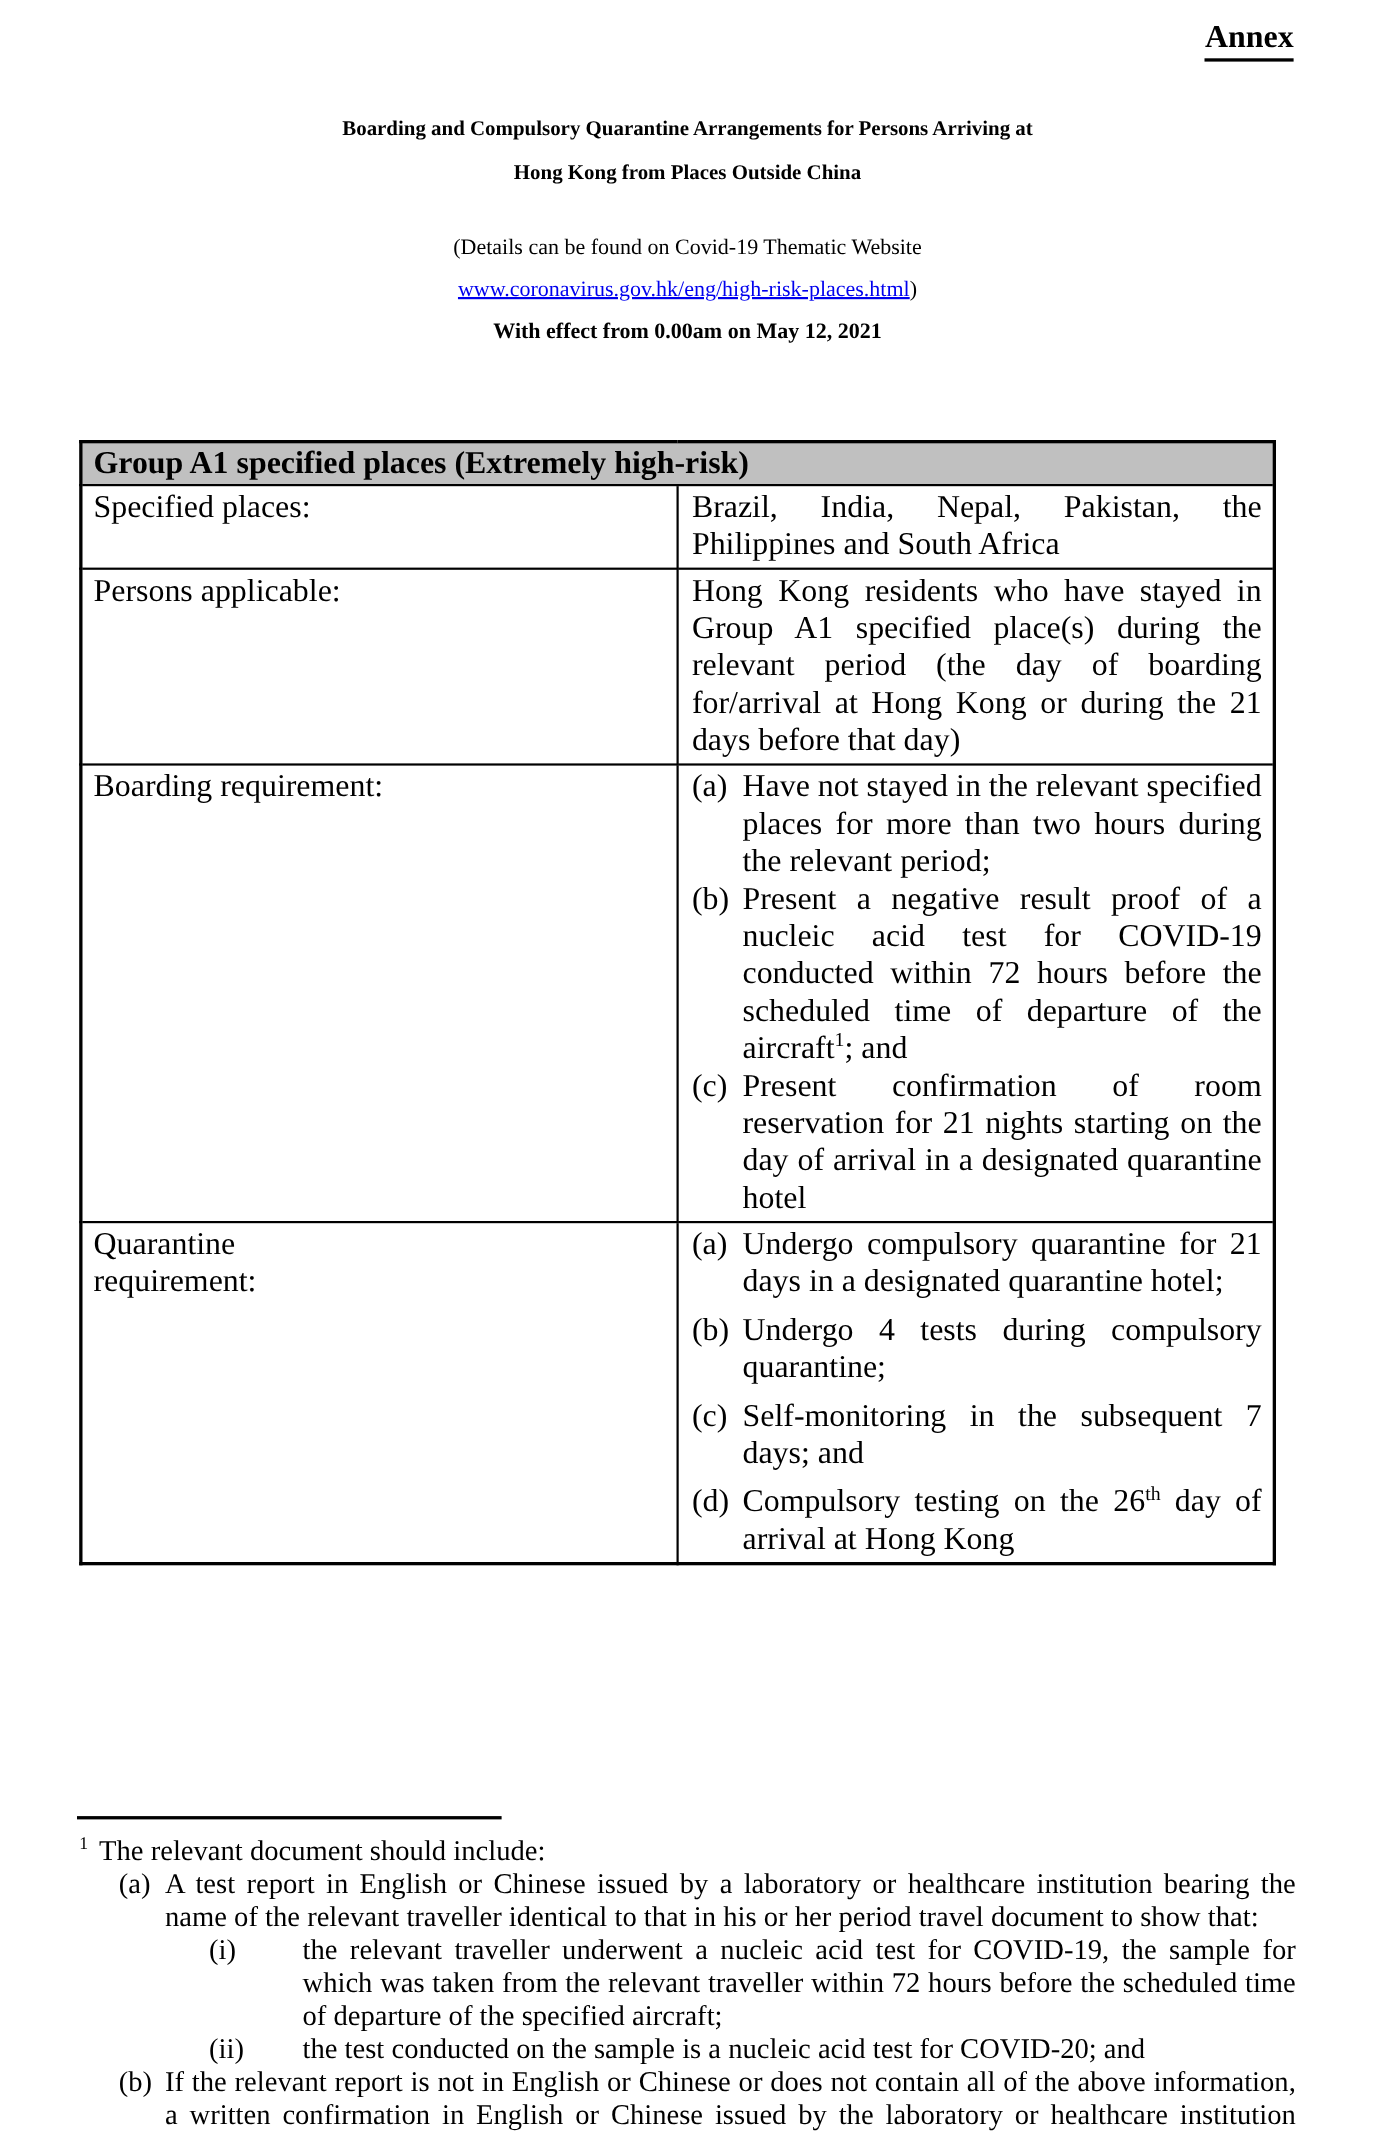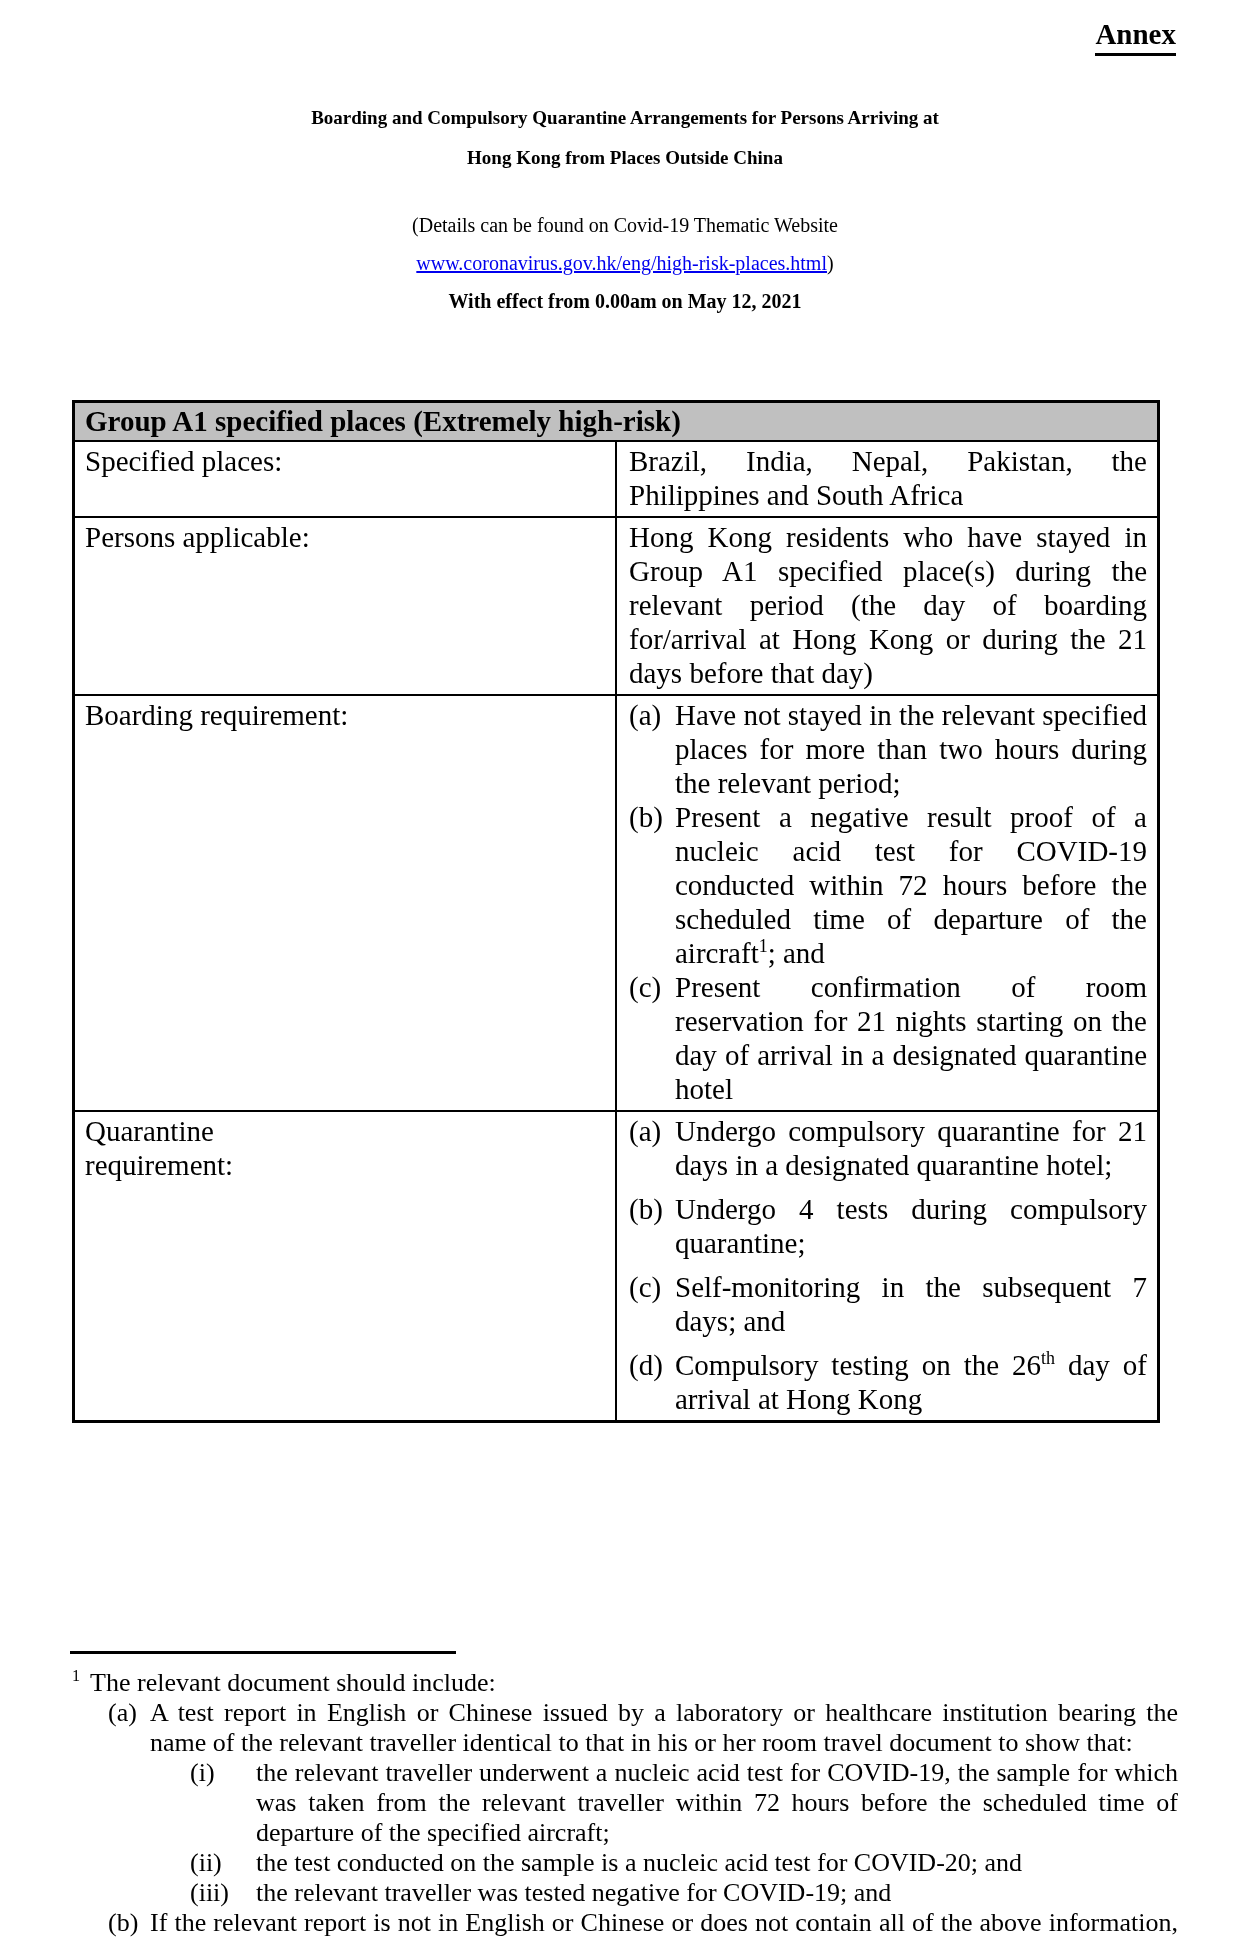--- a/index.html
+++ b/index.html
@@ -110,21 +110,21 @@
     margin-left:36px;
   }
   .fn-marker{flex:0 0 42px;}
   .fn-body{flex:1 1 auto;}
   .fn-text{text-align:justify;}
   .fn-sub{
     display:flex;
     margin-left:40px;
   }
   .fn-sub-marker{flex:0 0 66px;}
-  .fn-sub-text{flex:1 1 auto;text-align:justify;}
+  .fn-sub-text{flex:1 1 auto;text-align:justify;margin-left:19px;}
 </style>
 </head>
 <body>
 
 <div class="page">
 
   <div class="annex-line">
     <span class="annex-text">Annex</span>
   </div>
 
@@ -192,32 +192,28 @@
   </tbody>
     </table>
 
   <div class="footnote">
     <hr class="fn-rule">
     <div class="fn-intro"><sup>1</sup><span>The relevant document should include:</span></div>
 
     <div class="fn-item">
       <span class="fn-marker">(a)</span>
       <div class="fn-body">
-        <div class="fn-text">A test report in English or Chinese issued by a laboratory or healthcare institution bearing the name of the relevant traveller identical to that in his or her room travel document to show that:</div>
+        <div class="fn-text">A test report in English or Chinese issued by a laboratory or healthcare institution bearing the name of the relevant traveller identical to that in his or her period travel document to show that:</div>
         <div class="fn-sub">
           <span class="fn-sub-marker">(i)</span>
           <div class="fn-sub-text">the relevant traveller underwent a nucleic acid test for COVID-19, the sample for which was taken from the relevant traveller within 72 hours before the scheduled time of departure of the specified aircraft;</div>
         </div>
         <div class="fn-sub">
           <span class="fn-sub-marker">(ii)</span>
           <div class="fn-sub-text">the test conducted on the sample is a nucleic acid test for COVID-20; and</div>
-        </div>
-        <div class="fn-sub">
-          <span class="fn-sub-marker">(iii)</span>
-          <div class="fn-sub-text">the relevant traveller was tested negative for COVID-19; and</div>
         </div>
       </div>
     </div>
 
     <div class="fn-item">
       <span class="fn-marker">(b)</span>
       <div class="fn-body fn-text">If the relevant report is not in English or Chinese or does not contain all of the above information, a written confirmation in English or Chinese issued by the laboratory or healthcare institution bearing the name of the relevant traveller identical to that in his or her valid travel document and setting out all of the above information. The said written confirmation should be presented together with the test report; and</div>
     </div>
 
   </div>

